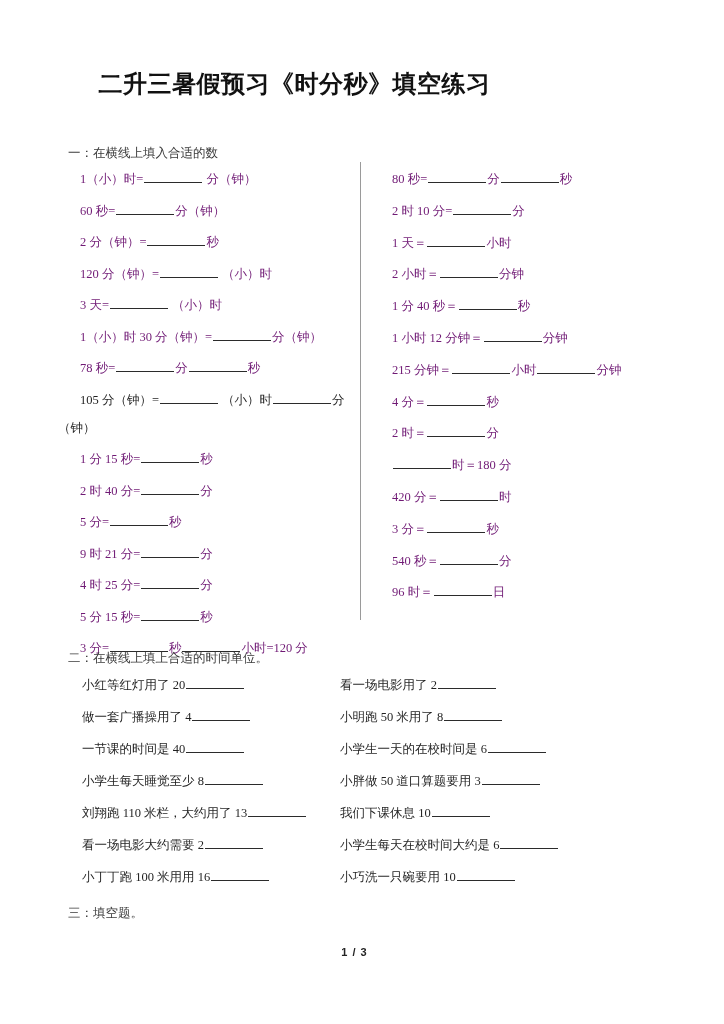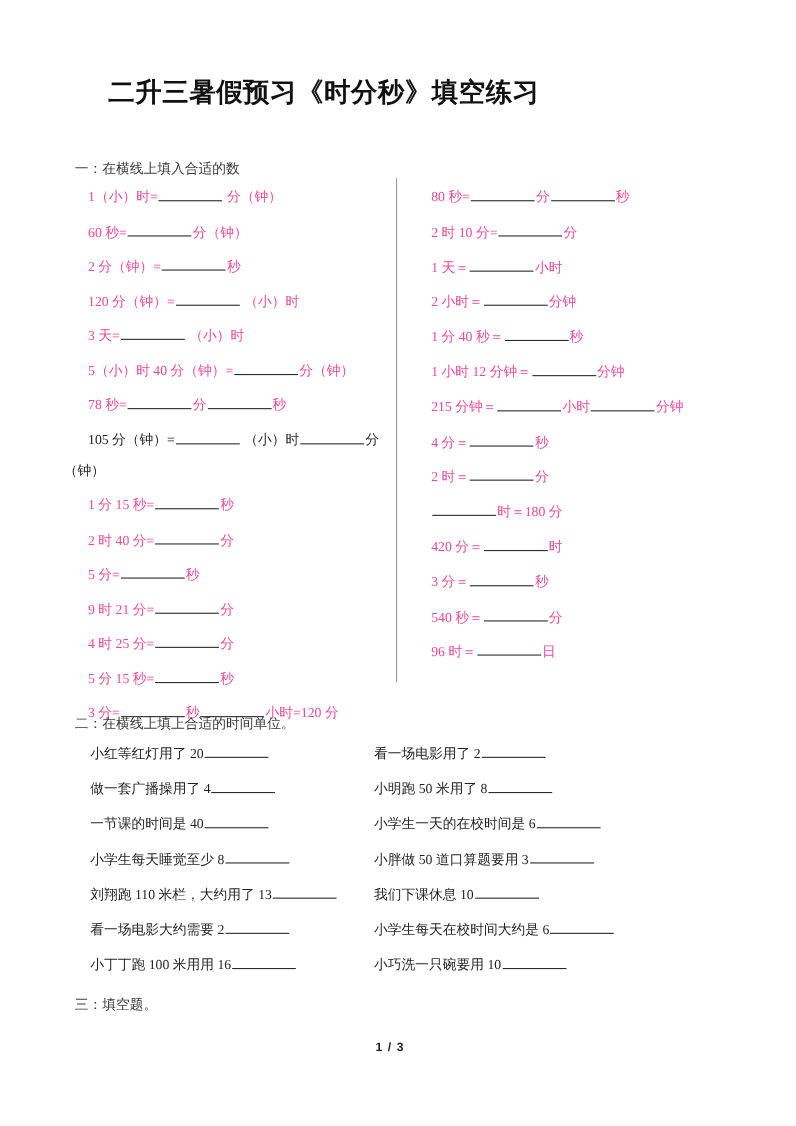--- a/index.html
+++ b/index.html
@@ -68,21 +68,21 @@
     top: 162px;
     left: 360px;
     width: 1px;
     height: 458px;
     background: #9a9a9a;
   }
 
   .q-line {
     font-size: 12.5px;
     line-height: 15px;
-    color: #ec4899;
+    color: #701a75;
     white-space: nowrap;
     margin-bottom: 14.5px;
   }
   .col-right .q-line { margin-bottom: 14.8px; }
 
   .q-wrap {
     font-size: 12.5px;
     line-height: 15px;
     color: #1f1f1f;
     margin-bottom: 14.5px;
@@ -146,21 +146,21 @@
 
   <div class="divider"></div>
 
   <div class="sec1">
     <div class="col col-left" id="s1-left">
         <div class="q-line"><span>1（小）时=</span><span class="blank b-md"></span><span> 分（钟）</span></div>
         <div class="q-line"><span>60 秒=</span><span class="blank b-md"></span><span>分（钟）</span></div>
         <div class="q-line"><span>2 分（钟）=</span><span class="blank b-md"></span><span>秒</span></div>
         <div class="q-line"><span>120 分（钟）=</span><span class="blank b-md"></span><span> （小）时</span></div>
         <div class="q-line"><span>3 天=</span><span class="blank b-md"></span><span> （小）时</span></div>
-        <div class="q-line"><span>5（小）时 40 分（钟）=</span><span class="blank b-md"></span><span>分（钟）</span></div>
+        <div class="q-line"><span>1（小）时 30 分（钟）=</span><span class="blank b-md"></span><span>分（钟）</span></div>
         <div class="q-line"><span>78 秒=</span><span class="blank b-md"></span><span>分</span><span class="blank b-md"></span><span>秒</span></div>
         <div class="q-wrap"><span>105 分（钟）=</span><span class="blank b-md"></span><span> （小）时</span><span class="blank b-md"></span><span>分</span><span class="tail">（钟）</span></div>
         <div class="q-line"><span>1 分 15 秒=</span><span class="blank b-md"></span><span>秒</span></div>
         <div class="q-line"><span>2 时 40 分=</span><span class="blank b-md"></span><span>分</span></div>
         <div class="q-line"><span>5 分=</span><span class="blank b-md"></span><span>秒</span></div>
         <div class="q-line"><span>9 时 21 分=</span><span class="blank b-md"></span><span>分</span></div>
         <div class="q-line"><span>4 时 25 分=</span><span class="blank b-md"></span><span>分</span></div>
         <div class="q-line"><span>5 分 15 秒=</span><span class="blank b-md"></span><span>秒</span></div>
         <div class="q-line"><span>3 分=</span><span class="blank b-md"></span><span>秒</span><span class="blank b-md"></span><span>小时=120 分</span></div>
       </div>

